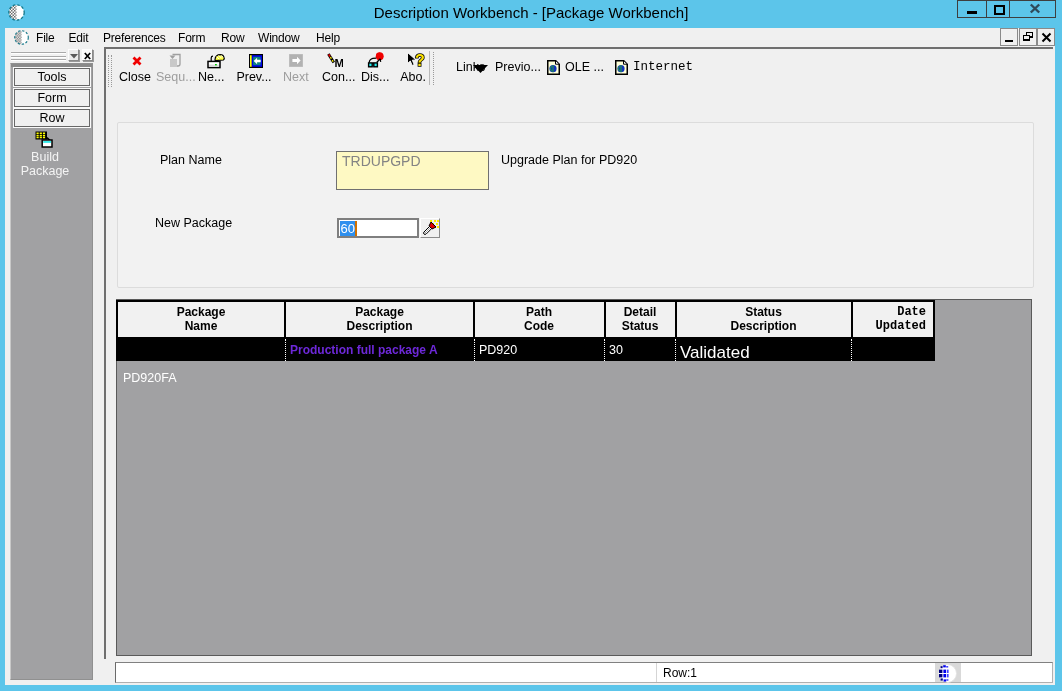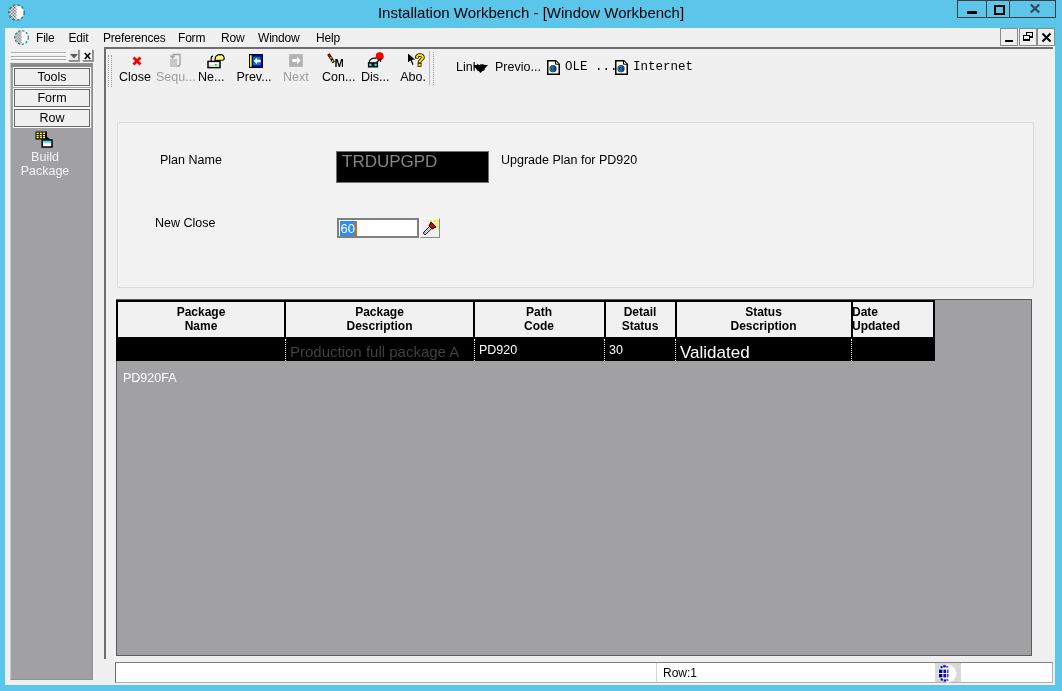--- a/index.html
+++ b/index.html
@@ -6,21 +6,21 @@
   html,body { width:1062px; height:691px; overflow:hidden; }
   body { position:relative; background:#5cc5ea; font-family:"Liberation Sans", sans-serif; }
   .abs { position:absolute; }
   .t { font-size:12.5px; color:#000; white-space:nowrap; line-height:14px; }
   .m { font-size:12px; letter-spacing:-0.2px; color:#000; white-space:nowrap; line-height:14px; }
   .lbl { font-size:12.5px; color:#000; white-space:nowrap; line-height:14px; }
 </style>
 </head>
 <body>
 
-<div class="abs" style="left:0;top:4px;width:1062px;text-align:center;font-size:15px;color:#000;">Installation Workbench - [Window Workbench]</div>
+<div class="abs" style="left:0;top:4px;width:1062px;text-align:center;font-size:15px;color:#000;">Description Workbench - [Package Workbench]</div>
 <svg class="abs" style="left:8px;top:4px;" width="17" height="17" viewBox="0 0 17 17">
   <defs>
       <pattern id="chk1" width="3" height="3" patternUnits="userSpaceOnUse">
         <rect width="3" height="3" fill="#fdfdfd"></rect>
         <rect width="1.5" height="1.5" fill="#6f6f6f"></rect>
         <rect x="1.5" y="1.5" width="1.5" height="1.5" fill="#6f6f6f"></rect>
       </pattern>
     </defs>
   <circle cx="8.5" cy="8.5" r="7.6" fill="#fff"></circle>
   <path d="M8.5 .9 A7.6 7.6 0 0 0 8.5 16.1 Z" fill="url(#chk1)"></path>
@@ -191,34 +191,34 @@
 <svg class="abs" style="left:473px;top:65px;" width="15" height="8" viewBox="0 0 15 8">
     <path d="M0 0 h15 L7.5 8 Z" fill="#000"></path>
   </svg>
 <div class="abs t" style="left:495px;top:60px;">Previo...</div>
 <svg class="abs" style="left:547px;top:60px;" width="13" height="15" viewBox="0 0 13 15">
   <path d="M0.75 0.75 h8 l3.5 3.5 v10 h-11.5 z" fill="#ffffd8" stroke="#000" stroke-width="1.5"></path>
   <path d="M8.5 1 v3.2 h3.5" fill="#fff" stroke="#000" stroke-width="1"></path>
   <circle cx="6" cy="8.7" r="3.6" fill="#1133bb"></circle>
   <path d="M4.5 6.2 a3.6 3.6 0 0 0 0 5 M6 5.2 v7" stroke="#22aa33" stroke-width="1" fill="none"></path>
 </svg>
-<div class="abs t" style="left:565px;top:60px;font-family:Liberation Mono, monospace;">OLE ...</div>
+<div class="abs t" style="left:565px;top:60px;">OLE ...</div>
 <svg class="abs" style="left:615px;top:60px;" width="13" height="15" viewBox="0 0 13 15">
   <path d="M0.75 0.75 h8 l3.5 3.5 v10 h-11.5 z" fill="#ffffd8" stroke="#000" stroke-width="1.5"></path>
   <path d="M8.5 1 v3.2 h3.5" fill="#fff" stroke="#000" stroke-width="1"></path>
   <circle cx="6" cy="8.7" r="3.6" fill="#1133bb"></circle>
   <path d="M4.5 6.2 a3.6 3.6 0 0 0 0 5 M6 5.2 v7" stroke="#22aa33" stroke-width="1" fill="none"></path>
 </svg>
 <div class="abs t" style="left:633px;top:60px;font-family:Liberation Mono, monospace;">Internet</div>
 
 <div class="abs" style="left:117px;top:122px;width:917px;height:166px;background:#f2f2f2;border:1px solid #dcdcdc;border-radius:2px;"></div>
 <div class="abs lbl" style="left:160px;top:153px;">Plan Name</div>
-<div class="abs" style="left:336px;top:151px;width:153px;height:32px;background:#000000;border:1px solid #707070;font-size:17px;color:#848484;line-height:19px;padding-left:5px;">TRDUPGPD</div>
+<div class="abs" style="left:336px;top:151px;width:153px;height:39px;background:#fef9c3;border:1px solid #707070;font-size:14px;color:#848484;line-height:19px;padding-left:5px;">TRDUPGPD</div>
 <div class="abs lbl" style="left:501px;top:153px;">Upgrade Plan for PD920</div>
-<div class="abs lbl" style="left:155px;top:216px;">New Close</div>
+<div class="abs lbl" style="left:155px;top:216px;">New Package</div>
 <div class="abs" style="left:337px;top:218px;width:82px;height:20px;background:#fff;border:2px solid #7f7f7f;">
   <span style="position:absolute;left:1px;top:1px;background:#2e8fee;color:#fff;font-size:13px;line-height:15px;padding:0 0.5px;">60</span>
   <span style="position:absolute;left:15.5px;top:1px;width:2px;height:15px;background:#d07000;"></span>
 </div>
 <div class="abs" style="left:420px;top:218px;width:20px;height:20px;background:#f0f0f0;border:1px solid #fff;border-right-color:#8a8a8a;border-bottom-color:#8a8a8a;">
   <svg class="abs" style="left:0px;top:0px;" width="18" height="18" viewBox="0 0 18 18">
     <g fill="#ffee00">
       <rect x="9" y="1" width="2" height="2"></rect>
         <rect x="13" y="1" width="2" height="2"></rect>
         <rect x="16" y="1" width="2" height="2"></rect>
@@ -239,30 +239,30 @@
 <div class="abs" style="left:284px;top:300px;width:2px;height:39px;background:#000;"></div>
 <div class="abs" style="left:473px;top:300px;width:2px;height:39px;background:#000;"></div>
 <div class="abs" style="left:603.5px;top:300px;width:2px;height:39px;background:#000;"></div>
 <div class="abs" style="left:674.5px;top:300px;width:2px;height:39px;background:#000;"></div>
 <div class="abs" style="left:850.5px;top:300px;width:2px;height:39px;background:#000;"></div>
 <div class="abs" style="left:118px;top:305px;width:166px;text-align:center;font-size:12px;font-weight:bold;line-height:14px;">Package<br>Name</div>
 <div class="abs" style="left:286px;top:305px;width:187px;text-align:center;font-size:12px;font-weight:bold;line-height:14px;">Package<br>Description</div>
 <div class="abs" style="left:475px;top:305px;width:128px;text-align:center;font-size:12px;font-weight:bold;line-height:14px;">Path<br>Code</div>
 <div class="abs" style="left:605px;top:305px;width:70px;text-align:center;font-size:12px;font-weight:bold;line-height:14px;">Detail<br>Status</div>
 <div class="abs" style="left:676px;top:305px;width:175px;text-align:center;font-size:12px;font-weight:bold;line-height:14px;">Status<br>Description</div>
-<div class="abs" style="left:852px;top:305px;width:74px;text-align:left;font-size:12px;font-weight:bold;line-height:14px;">Date<br>Updated</div>
+<div class="abs" style="left:852px;top:305px;width:74px;text-align:right;font-size:12px;font-weight:bold;line-height:14px;font-family:Liberation Mono, monospace;">Date<br>Updated</div>
 
 <div class="abs" style="left:116px;top:339px;width:819px;height:22px;background:#000;"></div>
 <div class="abs" style="left:284.5px;top:339px;width:1px;height:22px;border-left:1px dotted #fff;"></div>
 <div class="abs" style="left:473.5px;top:339px;width:1px;height:22px;border-left:1px dotted #fff;"></div>
 <div class="abs" style="left:604px;top:339px;width:1px;height:22px;border-left:1px dotted #fff;"></div>
 <div class="abs" style="left:675px;top:339px;width:1px;height:22px;border-left:1px dotted #fff;"></div>
 <div class="abs" style="left:851px;top:339px;width:1px;height:22px;border-left:1px dotted #fff;"></div>
 <div class="abs" style="left:123px;top:343px;font-size:12.5px;color:#fff;margin-top:28px;">PD920FA</div>
-<div class="abs" style="left:290px;top:343px;font-size:15px;color:#404040;">Production full package A</div>
+<div class="abs" style="left:290px;top:343px;font-size:12px;color:#6d28d9;font-weight:bold;">Production full package A</div>
 <div class="abs" style="left:479px;top:343px;font-size:12.5px;color:#fff;">PD920</div>
 <div class="abs" style="left:609px;top:343px;font-size:12.5px;color:#fff;">30</div>
 <div class="abs" style="left:680px;top:343px;font-size:17px;color:#fff;text-align:right;">Validated</div>
 
 <div class="abs" style="left:115px;top:662px;width:938px;height:21px;background:#fff;border:1px solid #b0b0b0;border-top-color:#808080;border-left-color:#6a6a6a;"></div>
 <div class="abs" style="left:656px;top:663px;width:1px;height:19px;background:#d5d5d5;"></div>
 <div class="abs" style="left:663px;top:666px;font-size:12px;color:#000;">Row:1</div>
 <div class="abs" style="left:935px;top:663px;width:26px;height:19px;background:#d9d9d9;"></div>
 <svg class="abs" style="left:938px;top:663.5px;" width="19" height="19" viewBox="0 0 19 19">
   <circle cx="9.5" cy="9.5" r="9" fill="#fff"></circle>

